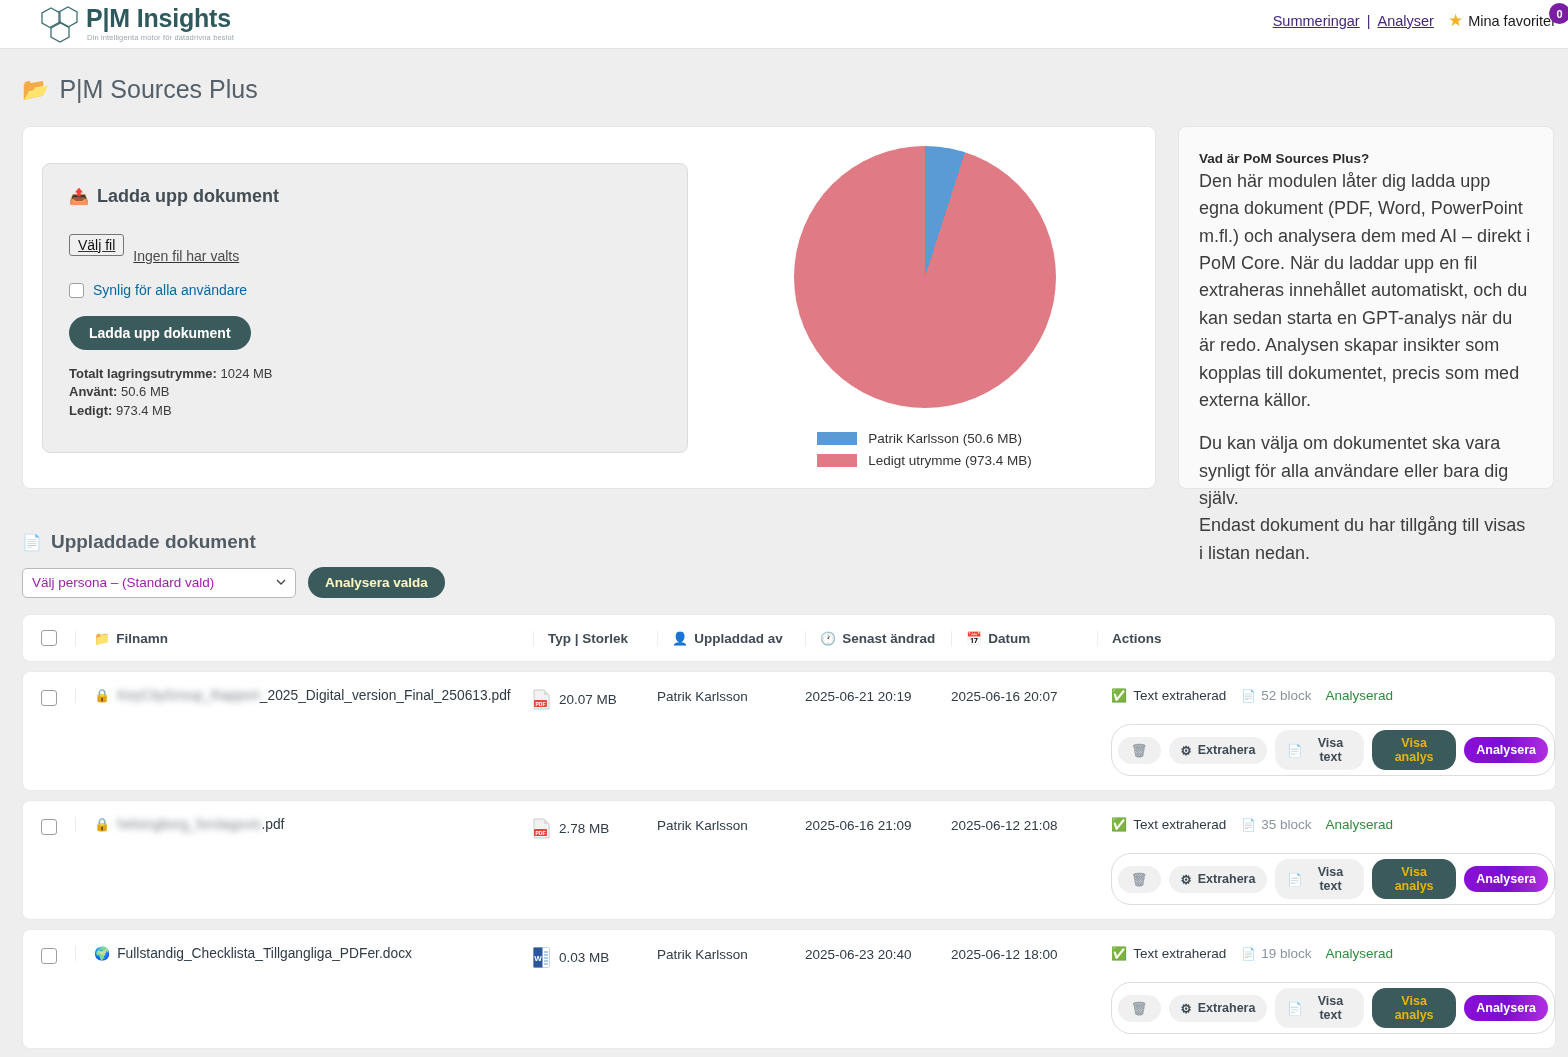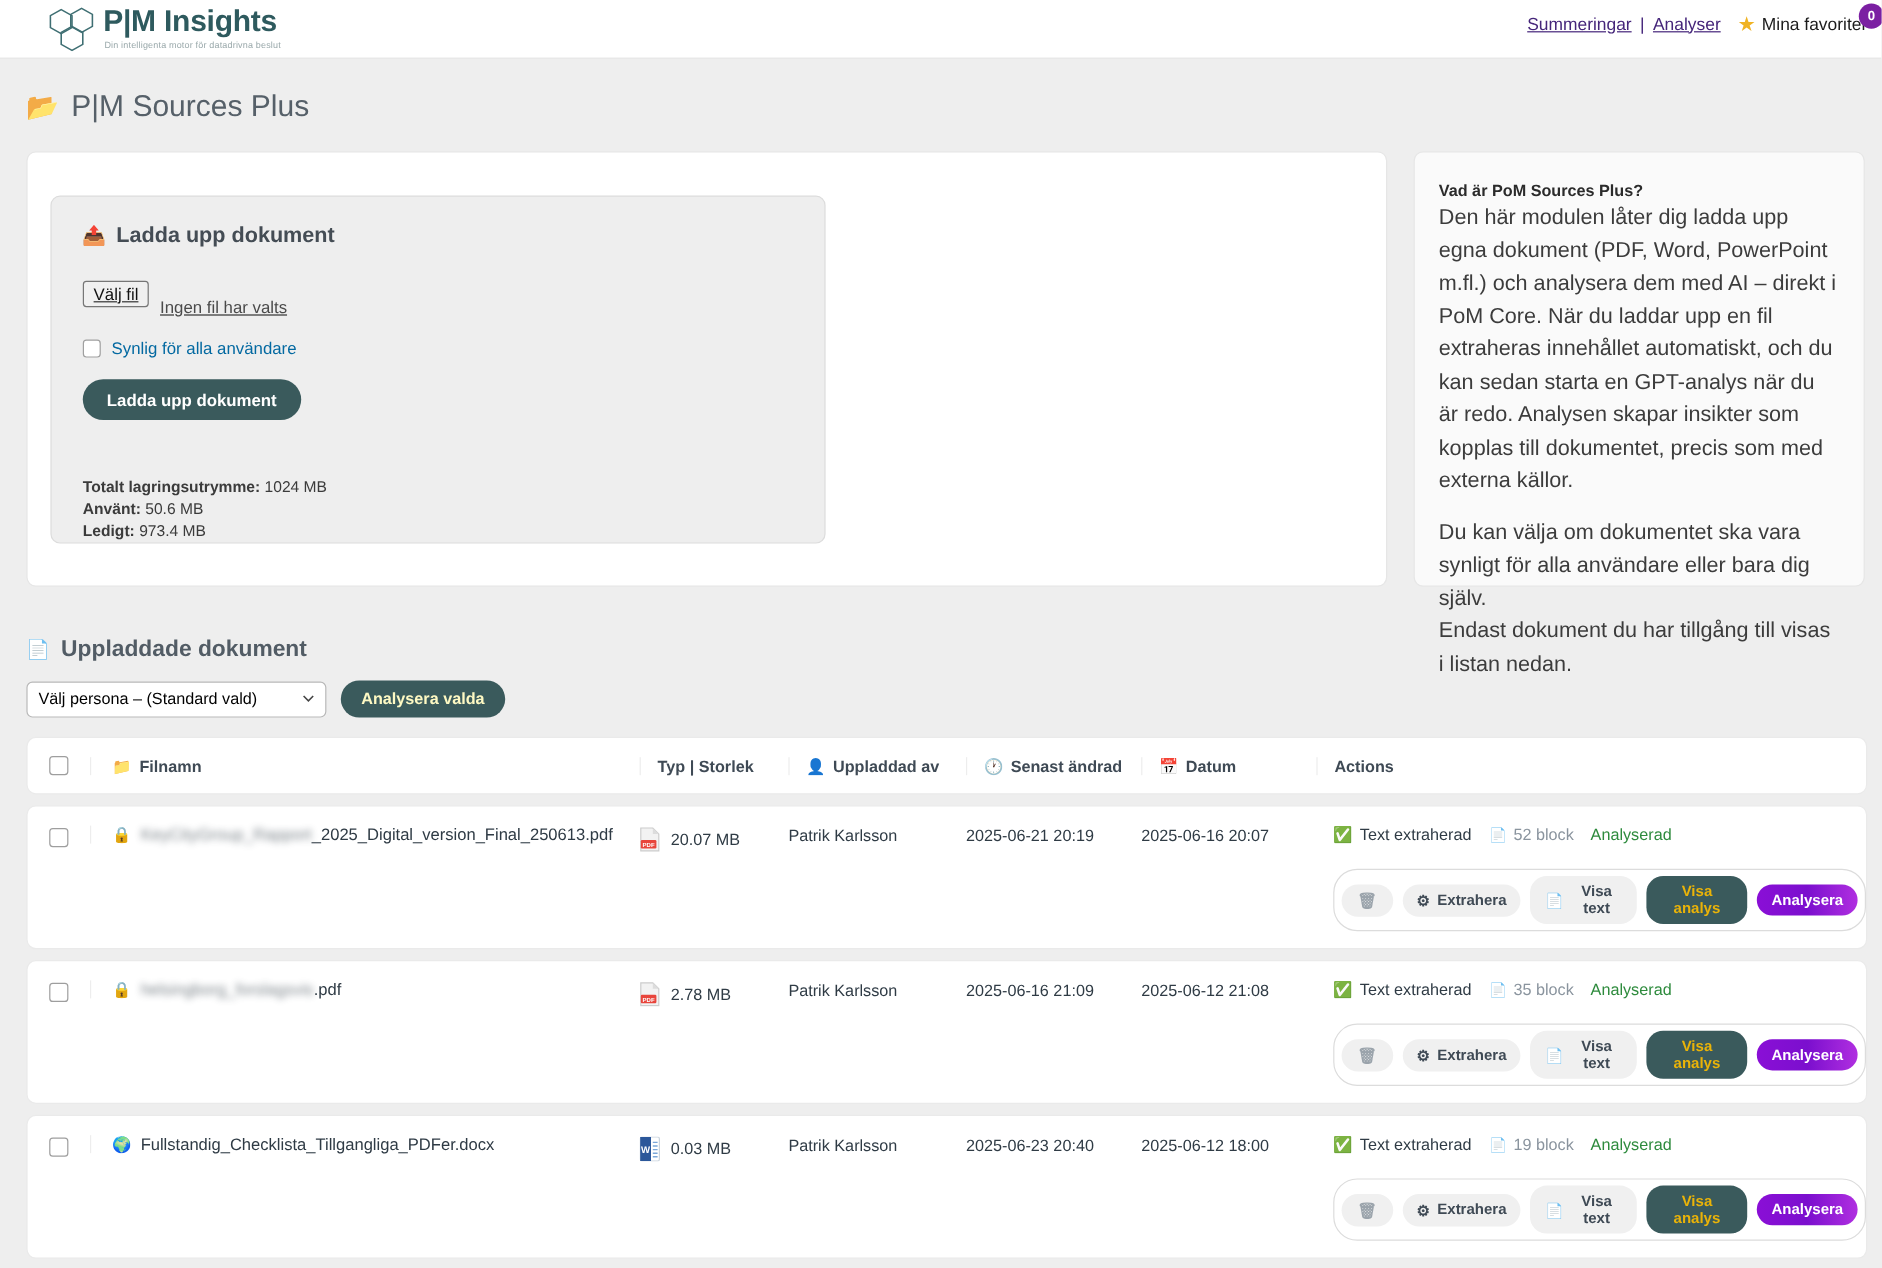--- a/index.html
+++ b/index.html
@@ -102,21 +102,21 @@
     width: 15px; height: 15px; border: 1px solid #a0a0a0;
     border-radius: 3px; background: #fff; cursor: pointer;
   }
   .chk-label { font-size: 14px; color: #0369a1; margin-left: 9px; }
   .btn-upload {
     background: #3a5a5c; color: #fff; border: none; border-radius: 20px;
     font-size: 14px; font-weight: bold; padding: 9px 20px; cursor: pointer;
     font-family: "Liberation Sans", sans-serif;
   }
   .storage {
-    position: absolute; left: 26px; bottom: 0;
+    position: absolute; left: 26px; bottom: 32px;
     font-size: 13px; color: #3b3b3b; line-height: 1.42;
   }
   .storage b { font-weight: bold; }
 
   
   .chart-area {
     flex: 1; display: flex; flex-direction: column;
     align-items: center; justify-content: flex-start;
     padding-top: 18px; margin-left: 6px;
   }
@@ -134,23 +134,23 @@
 
   
   .docs-head {
     display: flex; align-items: center;
     margin: 42px 0 0 22px;
     font-size: 19px; font-weight: bold; color: #525c65;
   }
   .docs-head .emoji { font-size: 16px; margin-right: 9px; }
   .docs-controls { display: flex; align-items: center; margin: 14px 0 0 22px; }
   .persona-select {
-    width: 250px; height: 30px;
+    width: 274px; height: 30px;
     border: 1px solid #b9b9b9; border-radius: 5px; background: #fff;
-    font-size: 13.5px; color: #000000; padding: 0 26px 0 9px;
+    font-size: 13.5px; color: #a21caf; padding: 0 26px 0 9px;
     font-family: "Liberation Sans", sans-serif;
     appearance: none; cursor: pointer;
   }
   .sel-wrap { position: relative; }
   .sel-arrow {
     position: absolute; right: 10px; top: 9px; pointer-events: none;
     width: 10px; height: 10px;
   }
   .btn-analysera-valda {
     margin-left: 12px;
@@ -298,20 +298,33 @@
           <b>Använt:</b>
           <span>50.6 MB</span>
         </div>
         <div>
           <b>Ledigt:</b>
           <span>973.4 MB</span>
         </div>
       </div>
     </div>
 
+    <div class="chart-area">
+      <div class="pie" id="pie" style="background: conic-gradient(rgb(91, 155, 213) 0deg, rgb(91, 155, 213) 17.7891deg, rgb(224, 122, 133) 17.7891deg, rgb(224, 122, 133) 360deg); border: 1px solid rgb(255, 255, 255);"></div>
+      <div class="legend" id="legend">
+          <div class="legend-row">
+            <span class="legend-sw" style="background: rgb(91, 155, 213);"></span>
+            <span>Patrik Karlsson (50.6 MB)</span>
+          </div>
+          <div class="legend-row">
+            <span class="legend-sw" style="background: rgb(224, 122, 133);"></span>
+            <span>Ledigt utrymme (973.4 MB)</span>
+          </div>
+        </div>
+    </div>
 
   </div>
 
   <div class="panel-side">
     <div class="side-h">Vad är PoM Sources Plus?</div>
     <div class="side-p">Den här modulen låter dig ladda upp egna dokument (PDF, Word, PowerPoint m.fl.) och analysera dem med AI – direkt i PoM Core. När du laddar upp en fil extraheras innehållet automatiskt, och du kan sedan starta en GPT-analys när du är redo. Analysen skapar insikter som kopplas till dokumentet, precis som med externa källor.</div>
     <div class="side-p sp2" style="white-space:pre-line">Du kan välja om dokumentet ska vara synligt för alla användare eller bara dig själv.
 Endast dokument du har tillgång till visas i listan nedan.</div>
   </div>
 </div>

